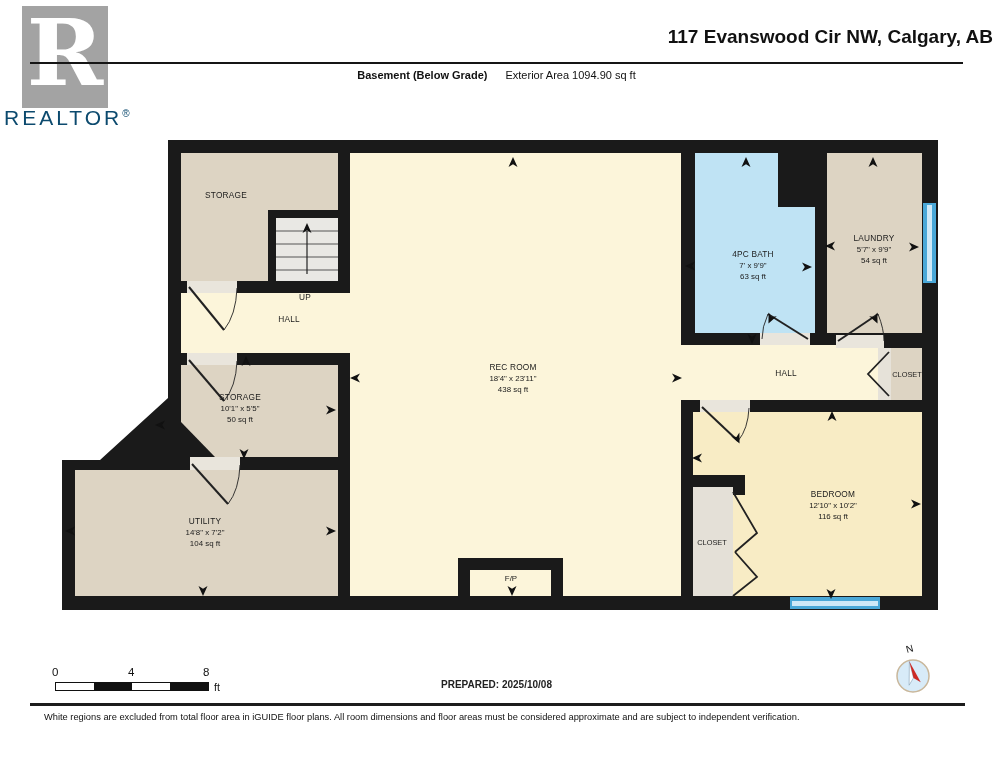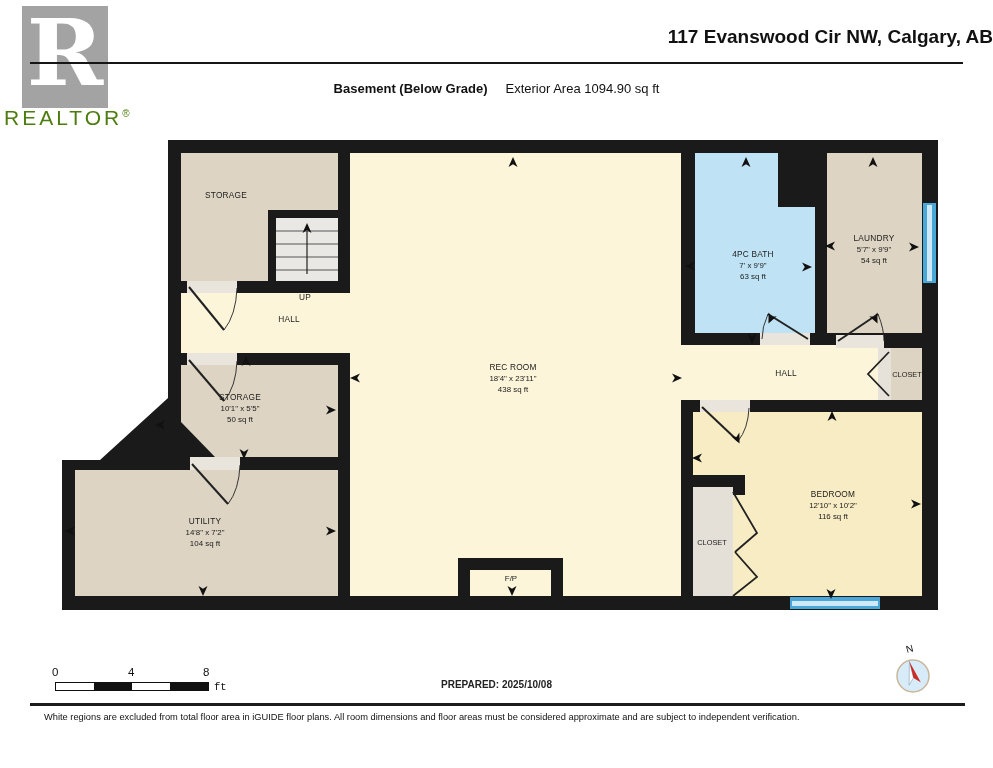--- a/index.html
+++ b/index.html
@@ -3,41 +3,41 @@
 <meta charset="utf-8">
 <style>
   html,body{margin:0;padding:0;background:#fff;}
   #page{position:relative;width:993px;height:768px;background:#fff;overflow:hidden;
         font-family:"Liberation Sans",sans-serif;color:#111;}
   
   #logo-box{position:absolute;left:22px;top:6px;width:86px;height:102px;background:#a3a3a3;z-index:2;}
   #logo-r{position:absolute;left:0;top:-4px;width:100%;height:100%;color:#fff;
           font-family:"DejaVu Serif",serif;font-weight:bold;font-size:92px;line-height:102px;
           text-align:center;}
-  #logo-word{position:absolute;left:4px;top:106px;width:140px;color:#4d7c0f;
+  #logo-word{position:absolute;left:4px;top:106px;width:140px;color:#0c4a6e;
              font-size:21px;letter-spacing:3px;z-index:2;}
   #logo-word sup{font-size:10px;letter-spacing:0;}
   #hdr-title{position:absolute;left:0;top:26px;width:100%;text-align:right;
              font-size:19px;font-weight:bold;z-index:3;}
   #hdr-rule{position:absolute;left:30px;top:62px;width:933px;height:2px;background:#151515;z-index:4;}
-  #hdr-sub{position:absolute;left:0;top:69px;width:100%;text-align:center;font-size:13px;z-index:3;margin-top:12px;}
+  #hdr-sub{position:absolute;left:0;top:69px;width:100%;text-align:center;font-size:11px;z-index:3;}
   #hdr-sub .b{font-weight:bold;margin-right:18px;}
   
   #plan{position:absolute;left:0;top:0;z-index:1;}
   .rl{font-family:"Liberation Sans",sans-serif;font-size:8.3px;fill:#1b1b1b;
       text-anchor:middle;letter-spacing:.2px;}
   .rs{font-family:"Liberation Sans",sans-serif;font-size:7.9px;fill:#1b1b1b;text-anchor:middle;}
   .tiny{font-size:7.4px;}
   
   #scale-wrap{position:absolute;left:0;top:0;z-index:2;}
   .sb-num{position:absolute;top:666px;font-size:11.5px;color:#111;}
   #sb-bar{position:absolute;left:55px;top:682px;width:152px;height:7px;border:1px solid #111;
           display:flex;}
   #sb-bar div{height:100%;}
-  #sb-ft{position:absolute;left:214px;top:681px;font-size:10.5px;font-family:Liberation Mono, monospace;}
+  #sb-ft{position:absolute;left:214px;top:681px;font-size:10.5px;}
   #prepared{position:absolute;left:0;top:679px;width:100%;text-align:center;
             font-size:10px;font-weight:600;color:#222;}
   
   #foot-rule{position:absolute;left:30px;top:703px;width:935px;height:3px;background:#1c1c1c;}
   #disclaimer{position:absolute;left:44px;top:712px;width:930px;font-size:9.3px;color:#111;}
   
   #compass{position:absolute;left:886px;top:640px;z-index:2;}
   #compass text{font-family:"Liberation Sans",sans-serif;font-size:10px;fill:#222;}
 </style>
 </head>

